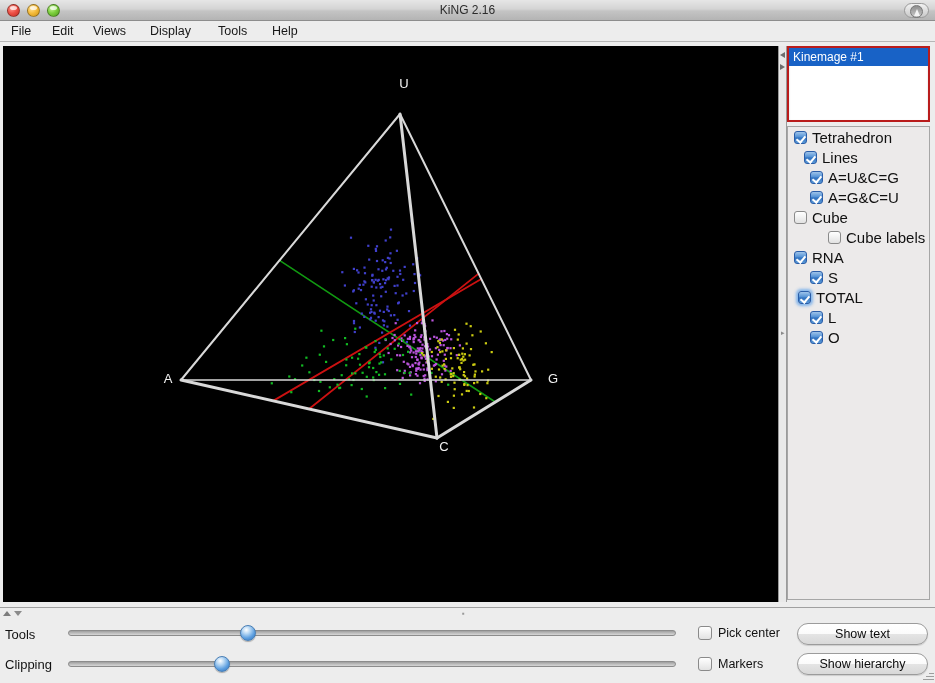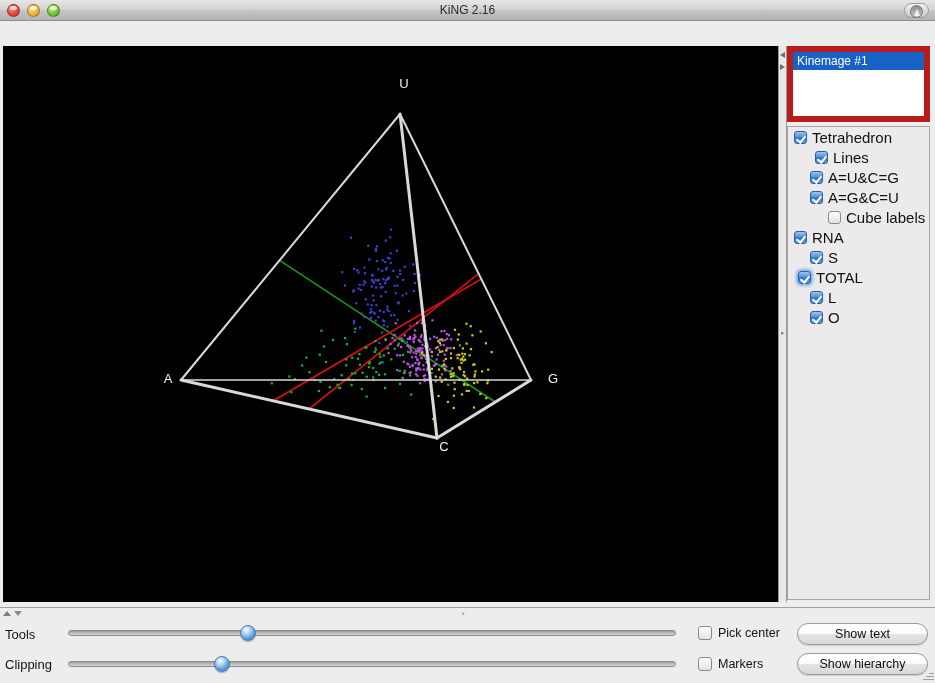--- a/index.html
+++ b/index.html
@@ -109,21 +109,21 @@
 
   
   #rpanel {
     position: absolute; left: 787px; top: 4px; width: 145px; height: 556px;
   }
 
   
   #kinlist {
     position: absolute; left: 0; top: 0; width: 143px; height: 76px;
     background: #fff;
-    border: 6px solid #b91c1c;
+    border: 2px solid #b91c1c;
     box-shadow: inset 0 1px 2px rgba(0,0,0,0.18);
     overflow: hidden;
   }
   #kinlist .row {
     height: 18px; line-height: 18px;
     font-size: 12px; padding-left: 4px;
     color: #fff;
     background: #1862c6;
     white-space: nowrap;
   }
@@ -256,20 +256,28 @@
       </div>
     <div class="traffic" id="btn-max">
         <span class="gloss"></span>
       </div>
     <div class="title">KiNG 2.16</div>
     <div id="win-extra">
       <span class="glyph"></span>
     </div>
   </div>
 
+  <div id="menubar">
+    <div class="mi" style="left:9px">File</div>
+    <div class="mi" style="left:50px">Edit</div>
+    <div class="mi" style="left:91px">Views</div>
+    <div class="mi" style="left:148px">Display</div>
+    <div class="mi" style="left:216px">Tools</div>
+    <div class="mi" style="left:270px">Help</div>
+  </div>
 
   <div id="main">
 
     <div id="canvas-wrap">
       <svg width="775" height="556" viewBox="0 0 775 556">
         <g id="gfx-root">
             <line x1="275.55" y1="213.3" x2="491.28" y2="355.04" stroke="#119911" stroke-width="1.6" stroke-linecap="round"></line>
             <line x1="474.6" y1="226.6" x2="305" y2="362" stroke="#cc1111" stroke-width="1.8" stroke-linecap="round"></line>
             <line x1="477.22" y1="231.92" x2="269.15999999999997" y2="353.88" stroke="#cc1111" stroke-width="1.8" stroke-linecap="round"></line>
             <g>
@@ -737,31 +745,35 @@
 
     <div id="rpanel">
       <div id="kinlist">
           <div class="row">Kinemage #1</div>
         </div>
       <div id="tree">
           <div class="tnode" style="padding-left: 6px;">
             <span class="cb on"></span>
             <span class="lbl">Tetrahedron</span>
           </div>
-          <div class="tnode" style="padding-left: 16px; margin-left: 11px;">
+          <div class="tnode" style="padding-left: 16px;">
             <span class="cb on"></span>
             <span class="lbl">Lines</span>
           </div>
           <div class="tnode" style="padding-left: 22px;">
             <span class="cb on"></span>
             <span class="lbl">A=U&amp;C=G</span>
           </div>
           <div class="tnode" style="padding-left: 22px;">
             <span class="cb on"></span>
             <span class="lbl">A=G&amp;C=U</span>
+          </div>
+          <div class="tnode" style="padding-left: 6px;">
+            <span class="cb"></span>
+            <span class="lbl">Cube</span>
           </div>
           <div class="tnode" style="padding-left: 40px;">
             <span class="cb"></span>
             <span class="lbl">Cube labels</span>
           </div>
           <div class="tnode" style="padding-left: 6px;">
             <span class="cb on"></span>
             <span class="lbl">RNA</span>
           </div>
           <div class="tnode" style="padding-left: 22px;">

